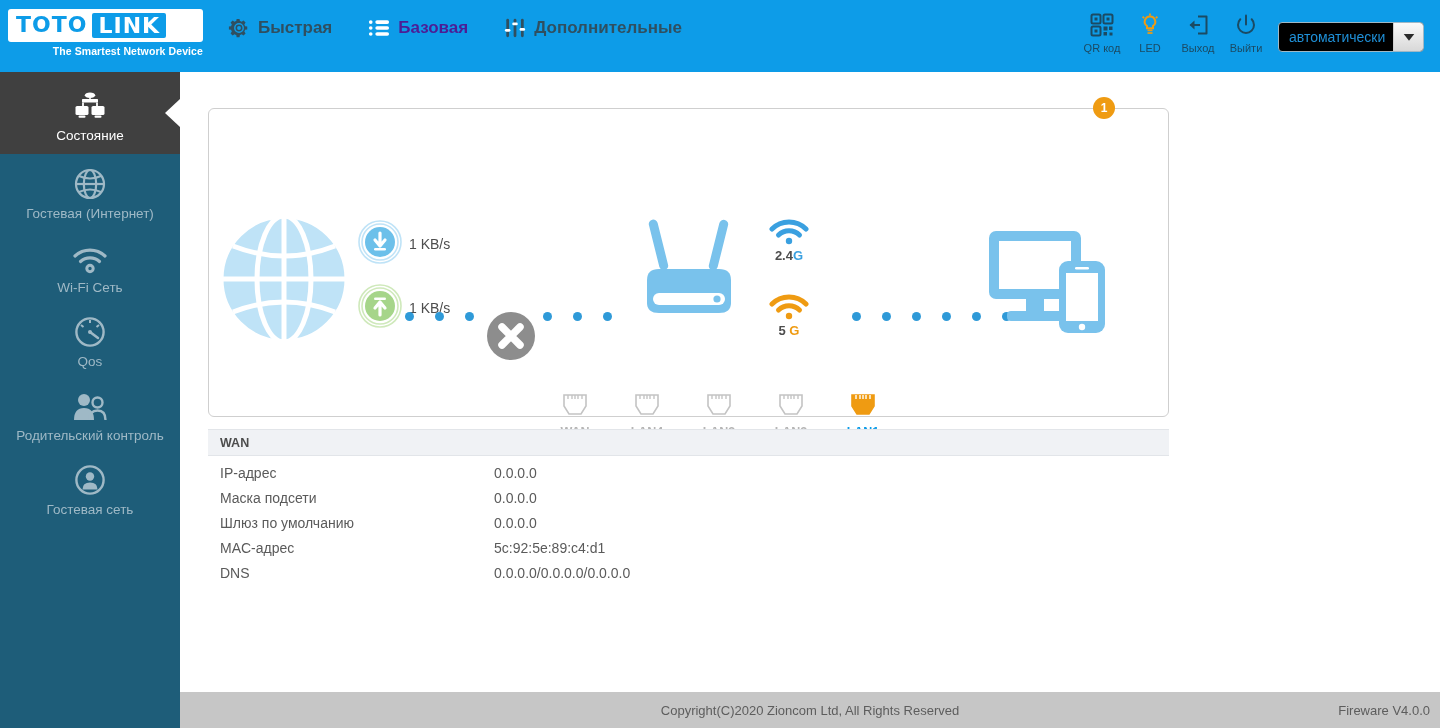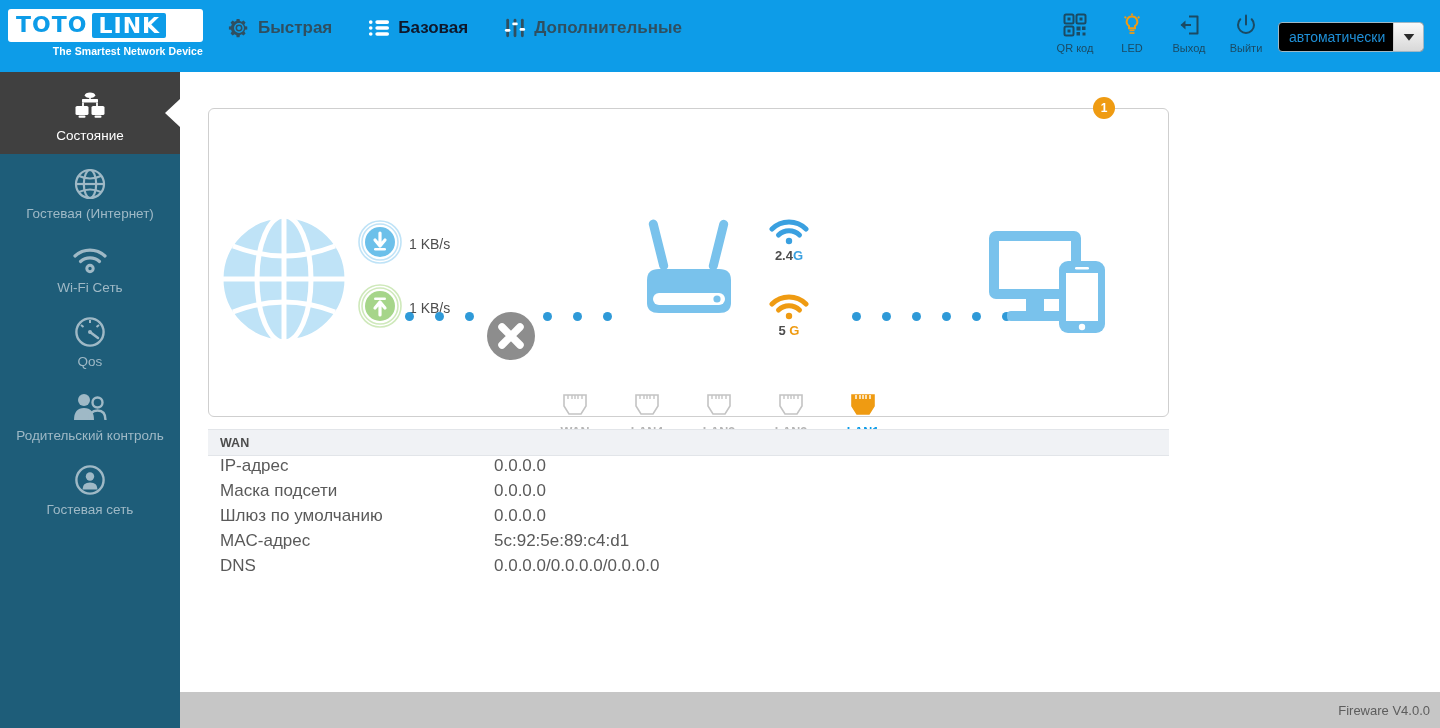--- a/index.html
+++ b/index.html
@@ -36,25 +36,25 @@
     color:#ffffff; font-size:10.5px; font-weight:bold; text-align:right;
     width:195px; margin-top:3px; letter-spacing:0.1px;
   }
 
   
   #topnav { position:absolute; left:228px; top:17px; display:flex; align-items:center; gap:0; }
   .topnav-item {
     display:flex; align-items:center; gap:8px; margin-right:36px; cursor:pointer;
   }
   .topnav-label { font-size:17px; font-weight:bold; color:#2f4f60; white-space:nowrap; }
-  .topnav-item.active .topnav-label { color:#0f172a; }
+  .topnav-item.active .topnav-label { color:#4c1d95; }
   .tn-icon { width:22px; height:22px; display:block; }
 
   
-  #toolbar { position:absolute; right:170px; top:12px; display:flex; align-items:flex-start; gap:9px;margin-left:16px; }
+  #toolbar { position:absolute; right:170px; top:12px; display:flex; align-items:flex-start; gap:0;margin-left:16px; }
   .tool {
     width:48px; display:flex; flex-direction:column; align-items:center; cursor:pointer;
     margin-left:0;
   }
   .tool-icon { height:26px; display:flex; align-items:center; justify-content:center; }
   .tool-label { font-size:11px; color:#1b4a63; margin-top:4px; white-space:nowrap; }
 
   #lang-select {
     position:absolute; right:16px; top:22px; width:146px; height:30px;
     background:#000000; border:1px solid #9fb8c6; border-radius:4px;
@@ -141,21 +141,21 @@
   .port-label { font-size:12.5px; font-weight:bold; color:#b5b5b5; margin-top:5px; }
   .port.active .port-label { color:#0d9ce8; }
 
   
   #wan-table { position:absolute; left:28px; top:357px; width:961px; }
   #wan-head {
     height:27px; background:#f0f2f5; border-top:1px solid #e2e5e9;
     border-bottom:1px solid #e2e5e9; display:flex; align-items:center;
     padding-left:12px; font-size:12.5px; font-weight:bold; color:#4d4d4d;
   }
-  .wan-row { height:25px; display:flex; align-items:flex-start; font-size:17px; color:#5a5a5a; }
+  .wan-row { height:25px; display:flex; align-items:flex-end; font-size:14px; color:#5a5a5a; }
   .wan-row .k { width:286px; padding-left:12px; }
   .wan-row .v { color:#5a5a5a; }
 
   
   #footer {
     position:absolute; left:180px; top:692px; width:1260px; height:36px;
     background:#c6c6c6; display:flex; align-items:center; justify-content:center;
   }
   #copyright { font-size:13px; color:#5d5d5d; }
   #firmware { position:absolute; right:10px; font-size:13px; color:#5d5d5d; }
@@ -586,14 +586,15 @@
     </div>
     <div class="wan-row">
       <span class="k">DNS</span>
       <span class="v">0.0.0.0/0.0.0.0/0.0.0.0</span>
     </div>
   </div>
 
 </div>
 
 <div id="footer">
+  <span id="copyright">Copyright(C)2020 Zioncom Ltd, All Rights Reserved</span>
   <span id="firmware">Fireware V4.0.0</span>
 </div>
 
 </body></html>

